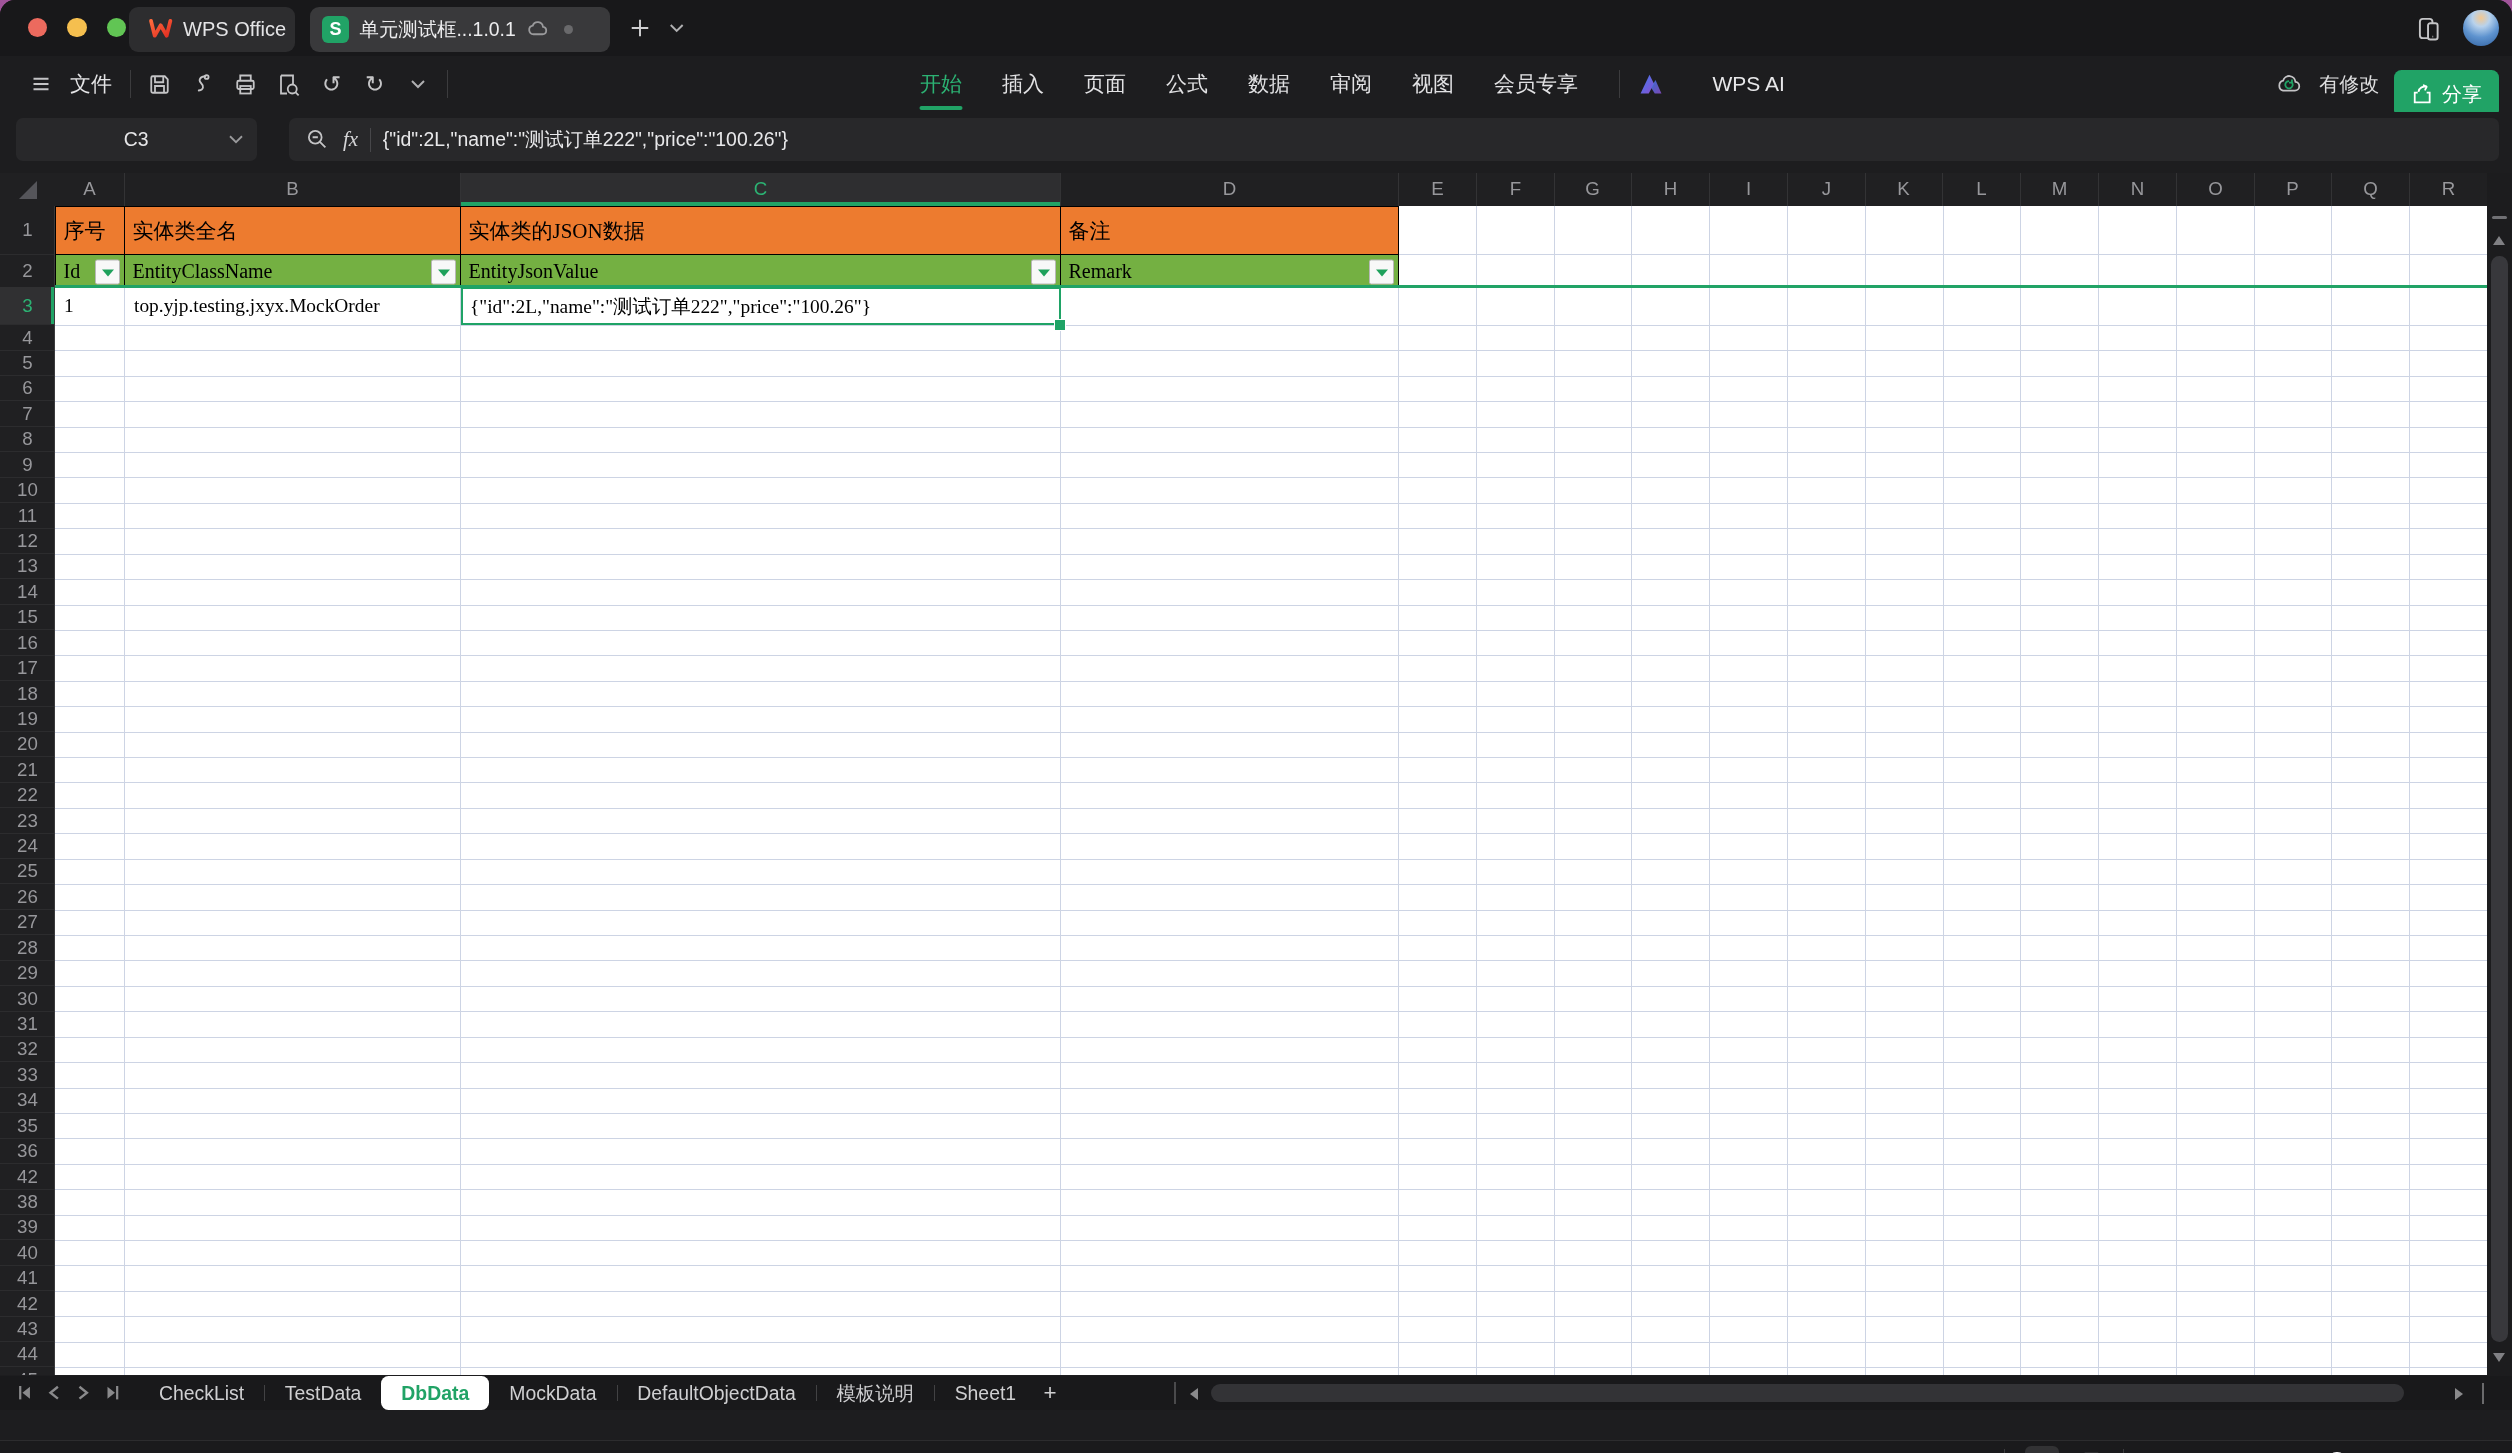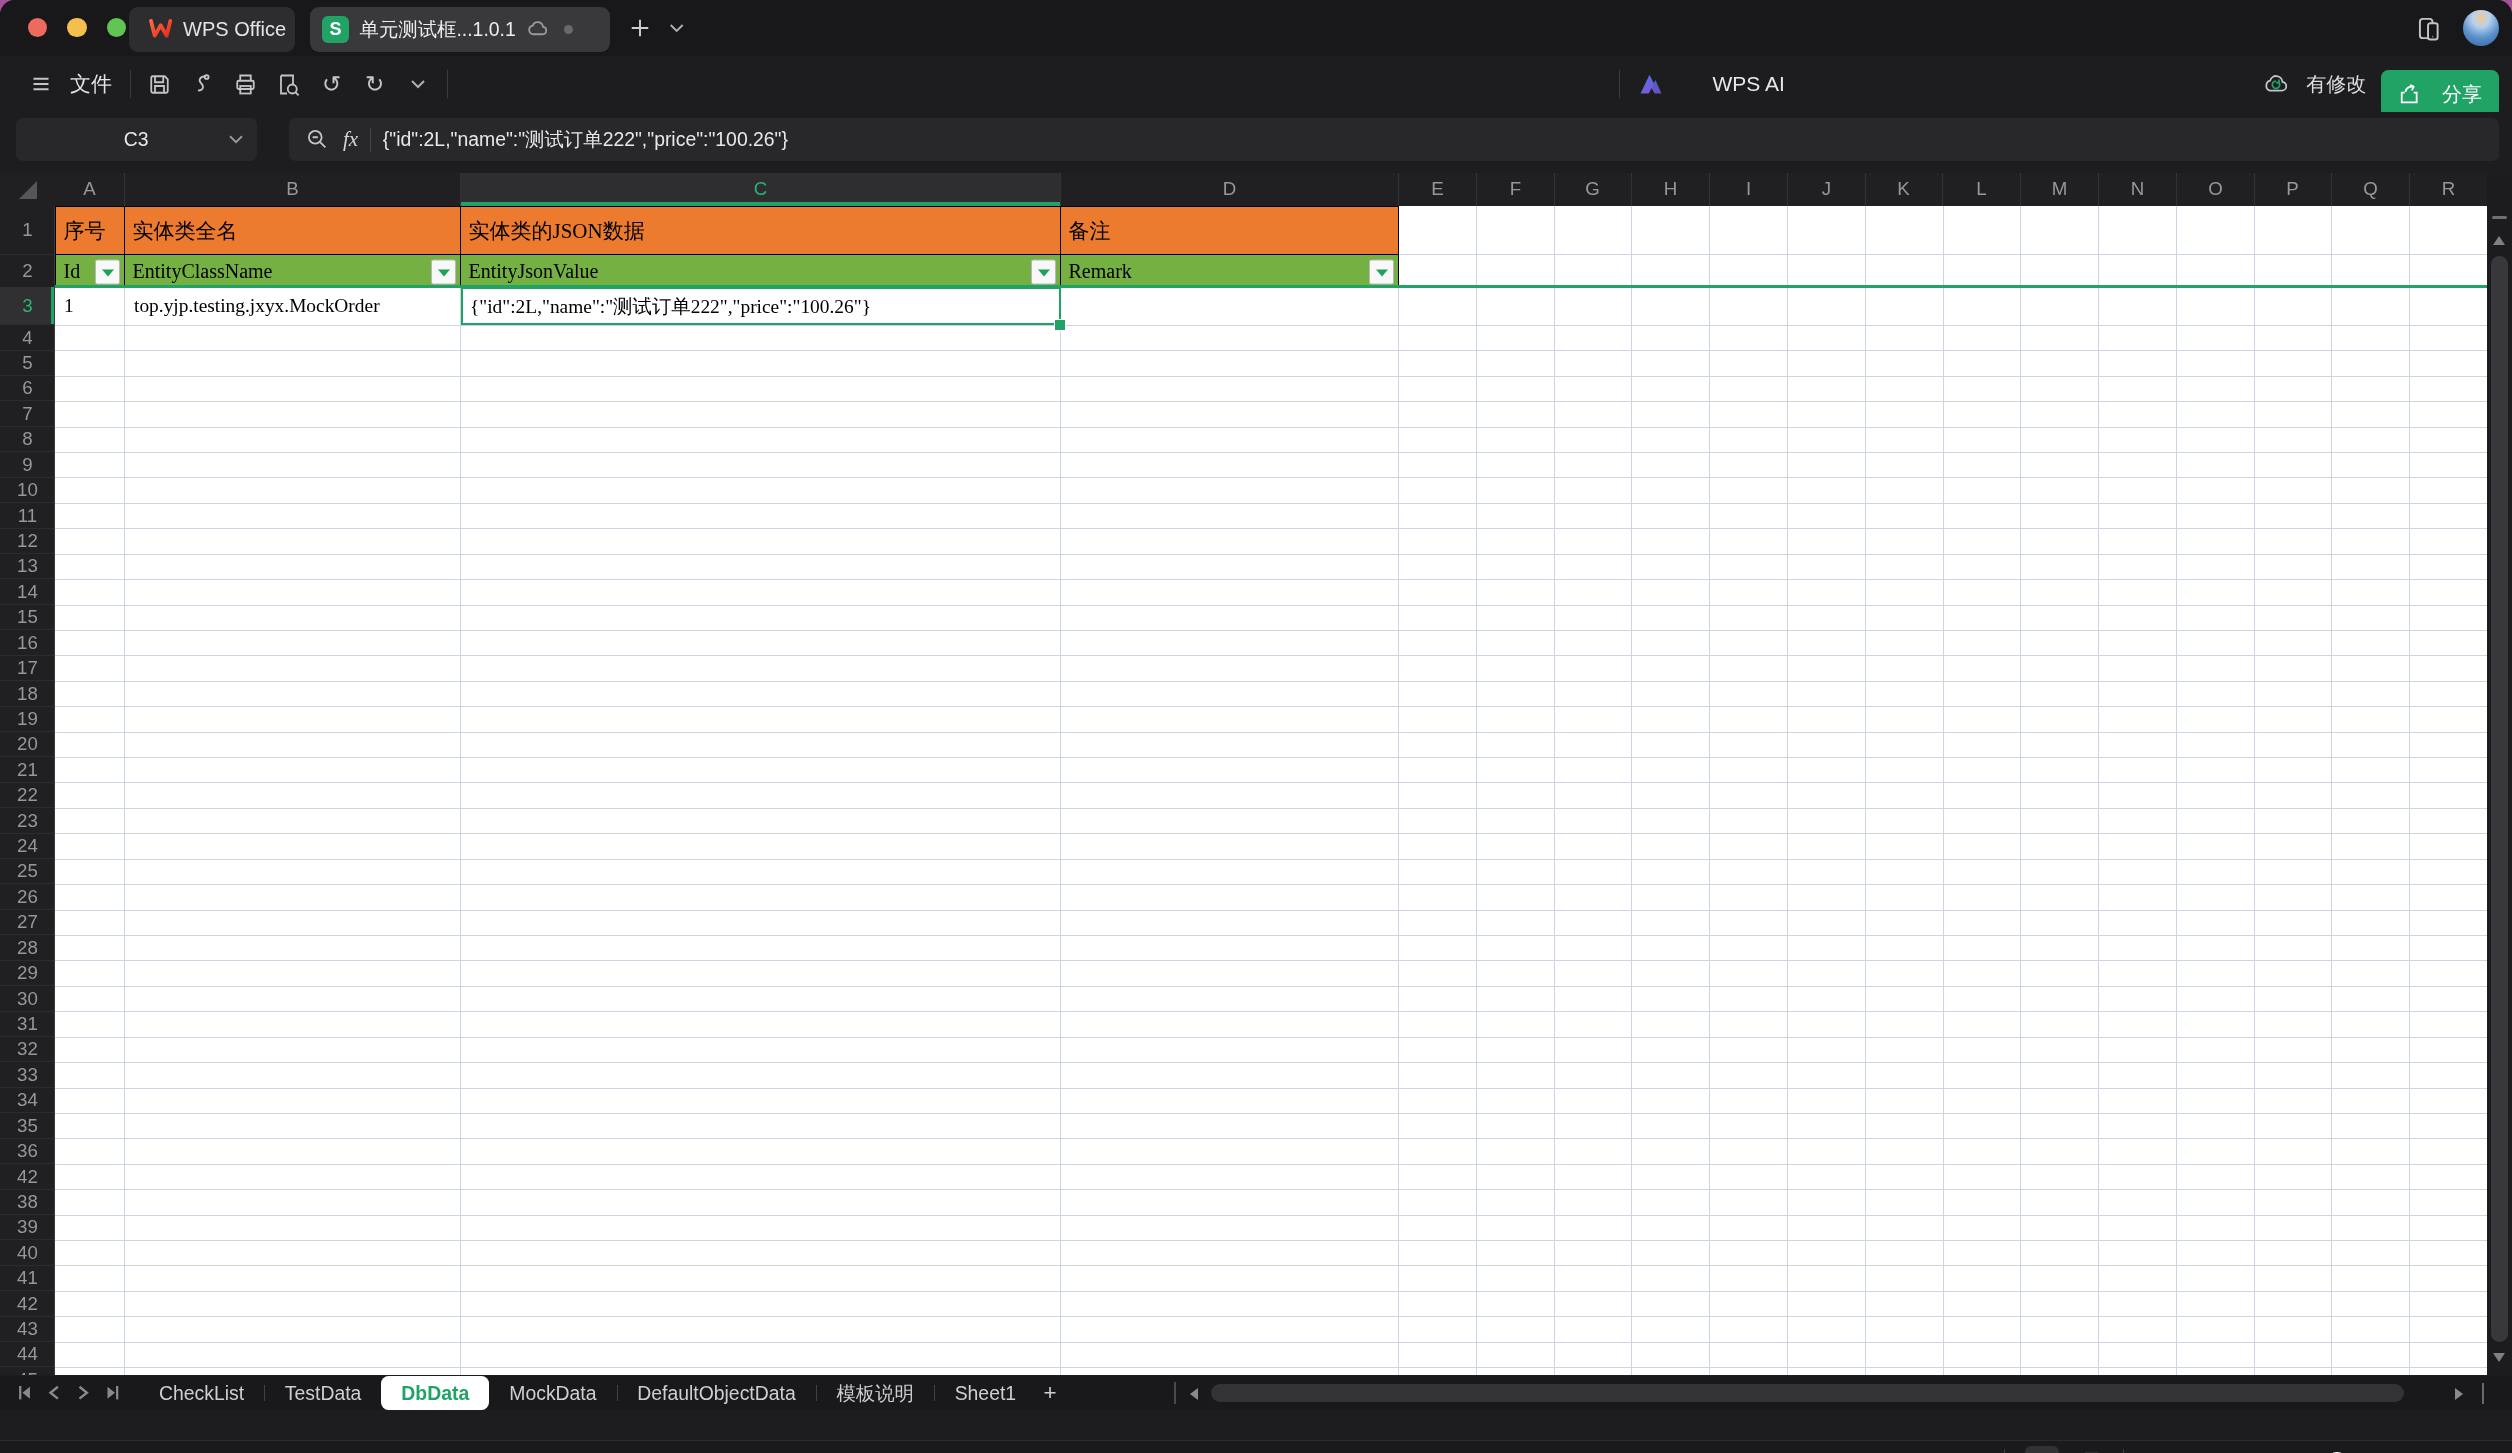--- a/index.html
+++ b/index.html
@@ -33,21 +33,21 @@
   .glyph{font-size:23px;color:#c4c4c6;line-height:1;}
   .menu-tabs{position:absolute;left:920px;top:0;height:56px;display:flex;align-items:center;gap:40px;}
   .menu-tab{position:relative;font-size:21px;color:#e2e2e4;white-space:nowrap;}
   .menu-tab.active{color:#2cb273;}
   .menu-tab.active::after{content:'';position:absolute;left:50%;transform:translateX(-50%);bottom:-12px;
           width:43px;height:3.7px;border-radius:2.2px;background:#21a366;}
   .ai-group{position:absolute;left:1619px;top:0;height:56px;display:flex;align-items:center;gap:16.4px;}
   .ai-label{font-size:21px;color:#e8e8ea;margin-left:30px;}
   .mb-right{position:absolute;right:13.5px;top:0;height:56px;display:flex;align-items:center;gap:15px;}
   .modified{font-size:20px;color:#dededf;}
-  .sharebtn{display:flex;align-items:center;gap:22px;height:48px;padding:0 16.4px;border-radius:7.5px;
+  .sharebtn{display:flex;align-items:center;gap:9px;height:48px;padding:0 16.4px;border-radius:7.5px;
             background:#21a366;color:#fff;font-size:20px;margin-top:20px;}
   
   .formulabar{position:absolute;left:0;top:112px;width:100%;height:56px;background:#1d1d1f;}
   .namebox{position:absolute;left:15.7px;top:6px;width:241px;height:43px;background:#28282a;border-radius:6.7px;
            display:flex;align-items:center;justify-content:center;}
   .namebox span{font-size:19.4px;color:#e6e6e8;}
   .namebox svg{position:absolute;right:12px;}
   .ffield{position:absolute;left:289px;right:12.7px;top:6px;height:43px;background:#28282a;border-radius:6.7px;
           display:flex;align-items:center;padding-left:15px;box-sizing:border-box;overflow:hidden;}
   .fxi{font-family:"Liberation Serif",serif;font-style:italic;font-size:21px;color:#d6d6d8;margin-left:12px;}
@@ -226,20 +226,30 @@
       <span class="mb-icon glyph">↺</span>
       <span class="mb-icon glyph">↻</span>
       <span class="mb-icon">
         <svg width="18" height="12" viewBox="0 0 24 16" fill="none" stroke="#b0b0b2" stroke-width="2.6">
             <path d="M4 4l8 8 8-8"></path>
           </svg>
       </span>
       <span class="vdiv"></span>
     </div>
 
+    <nav class="menu-tabs" id="menu-tabs">
+        <span class="menu-tab active">开始</span>
+        <span class="menu-tab">插入</span>
+        <span class="menu-tab">页面</span>
+        <span class="menu-tab">公式</span>
+        <span class="menu-tab">数据</span>
+        <span class="menu-tab">审阅</span>
+        <span class="menu-tab">视图</span>
+        <span class="menu-tab">会员专享</span>
+      </nav>
 
     <div class="ai-group">
       <span class="vdiv"></span>
       <span>
         <svg width="30" height="25.4" viewBox="0 0 40 34">
           <defs>
               <linearGradient id="ai" x1="0" y1="0" x2="1" y2="1">
             <stop offset="0" stop-color="#3f7bf0"></stop>
                 <stop offset="1" stop-color="#8b4fd0"></stop>
               </linearGradient>

